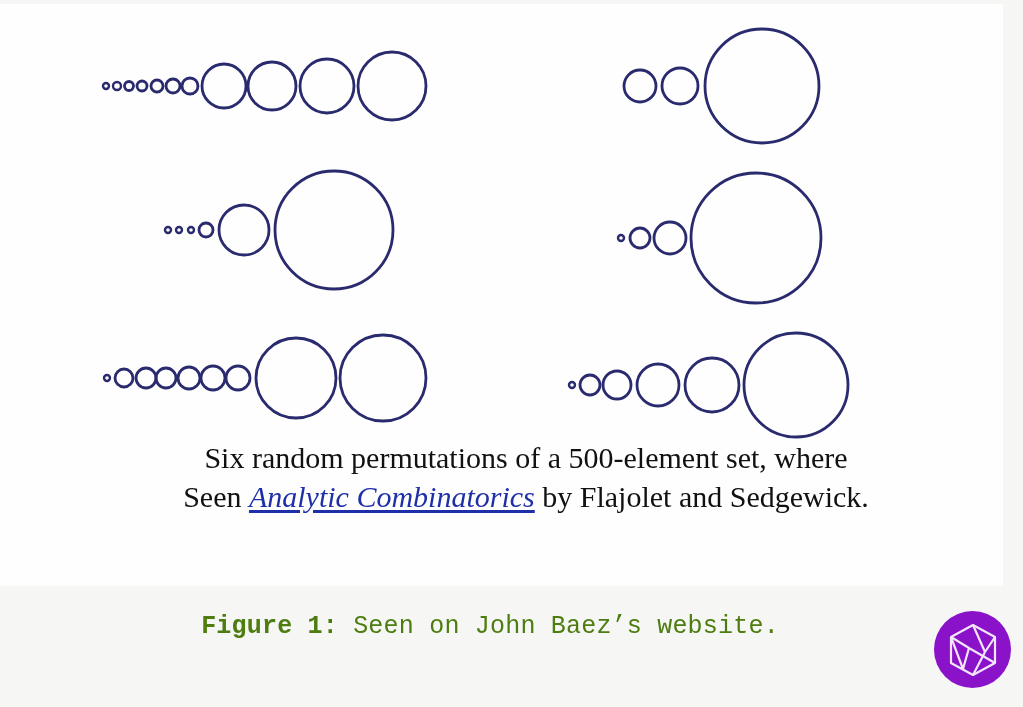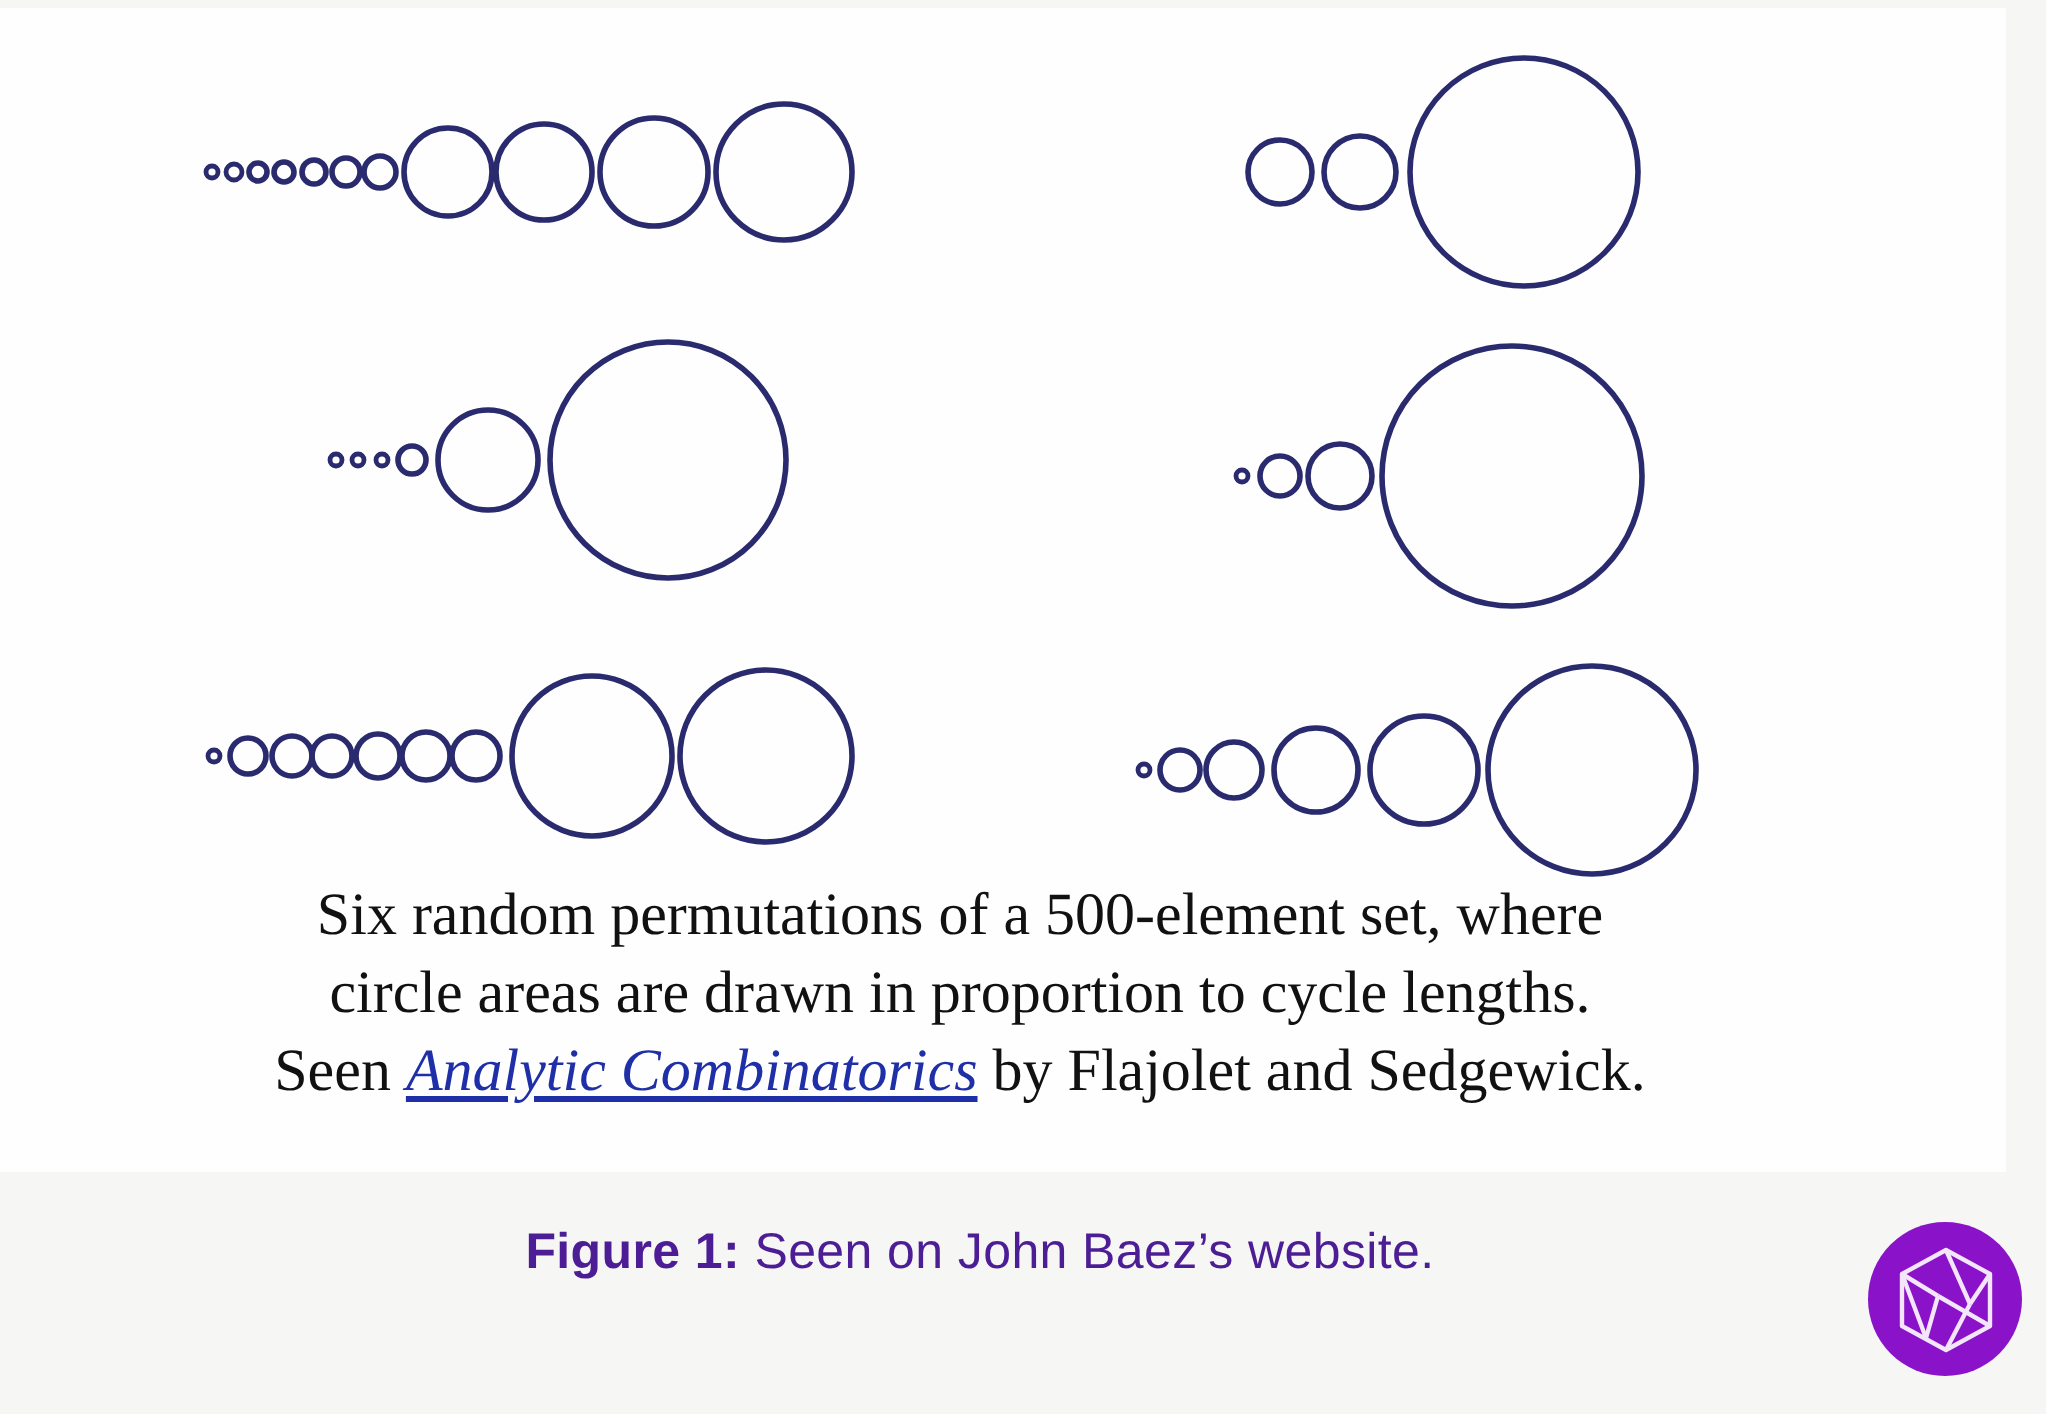--- a/index.html
+++ b/index.html
@@ -11,30 +11,30 @@
   }
   .figure-panel {
     position: absolute; left: 0; top: 4px; width: 1003px; height: 582px;
     background: #fefefe;
   }
   .diagram-svg { position: absolute; left: 0; top: 0; }
   .caption-block {
     position: absolute; left: 0; top: 438px; width: 960px;
     text-align: center; color: #111;
     font-family: "Liberation Serif", serif;
-    font-size: 30px; line-height: 39px;
+    font-size: 30px; line-height: 39px; padding-left: 46px;
   }
   .caption-line { display: block; white-space: nowrap; }
   .caption-link {
     color: #1f2fa8; font-style: italic; text-decoration: underline;
     text-underline-offset: 3px; cursor: pointer; text-align: center;
   }
   .figure-label {
     position: absolute; left: 0; top: 612px; width: 980px; text-align: center;
-    font-family: Liberation Sans, sans-serif; font-size: 25px; color: #4c1d95;
+    font-family: Liberation Mono, monospace; font-size: 25px; color: #4d7c0f;
     letter-spacing: 0.2px;
   }
   .figure-label .num { font-weight: bold; }
   .logo {
     position: absolute; left: 934px; top: 611px; width: 77px; height: 77px;
     border-radius: 50%; background: #8a12c9;
     display: flex; align-items: center; justify-content: center;
   }
 </style>
 </head>
@@ -91,21 +91,20 @@
         <circle cx="617" cy="377" r="14" fill="none" stroke="#2a2a6e" stroke-width="2.8"></circle>
         <circle cx="658" cy="377" r="21" fill="none" stroke="#2a2a6e" stroke-width="2.8"></circle>
         <circle cx="712" cy="377" r="27" fill="none" stroke="#2a2a6e" stroke-width="2.8"></circle>
         <circle cx="796" cy="377" r="52" fill="none" stroke="#2a2a6e" stroke-width="2.8"></circle>
       </g>
     </svg>
 </div>
 
 <div class="caption-block">
   <span class="caption-line">Six random permutations of a 500-element set, where</span>
-  <span class="caption-line">circle areas are drawn in proportion to cycle lengths.</span>
   <span class="caption-line"><span>Seen </span><a class="caption-link">Analytic Combinatorics</a><span> by Flajolet and Sedgewick.</span></span>
 </div>
 
 <div class="figure-label"><span class="num">Figure 1:</span><span> Seen on John Baez’s website.</span></div>
 
 <div class="logo">
   <svg width="52" height="56" viewBox="0 0 52 56" xmlns="http://www.w3.org/2000/svg">
     <g fill="none" stroke="#f3e6fb" stroke-width="2.2" stroke-linejoin="round">
       <polygon points="26,3 48,15 48,41 26,53 4,41 4,15"></polygon>
       <line x1="4" y1="15" x2="22" y2="26"></line>

